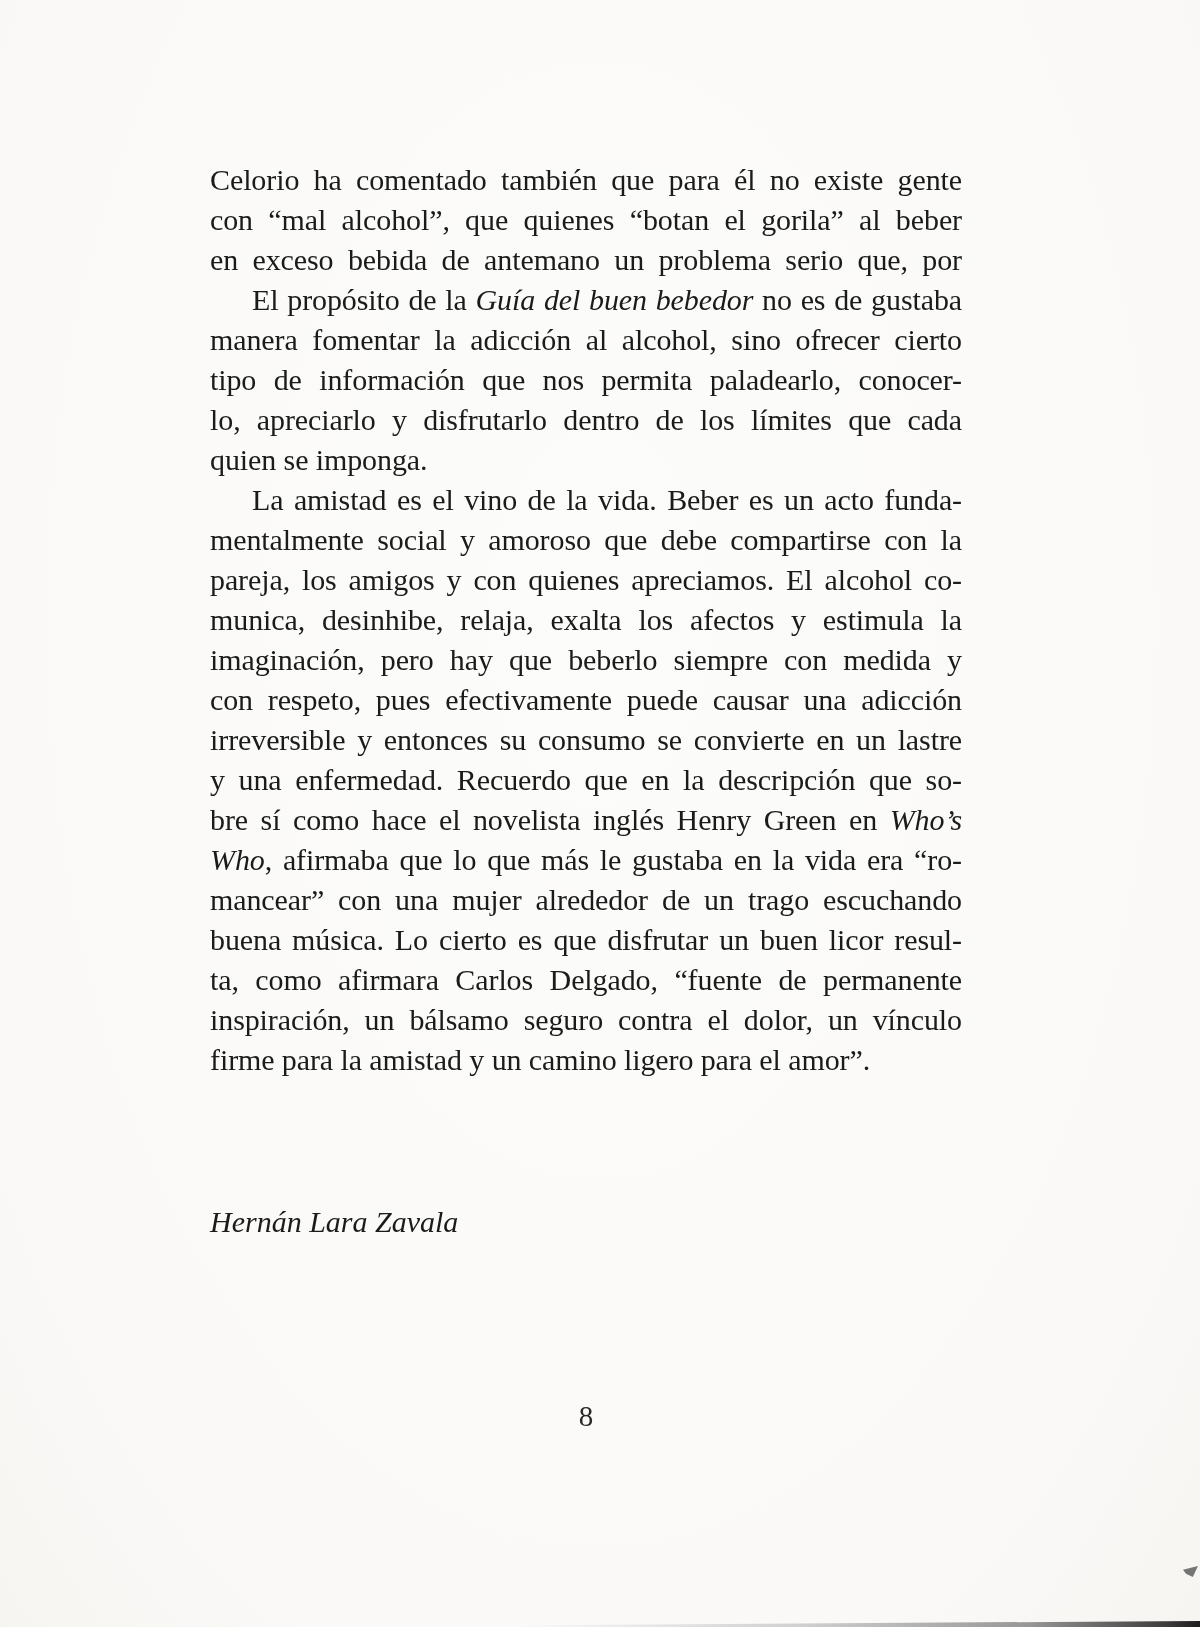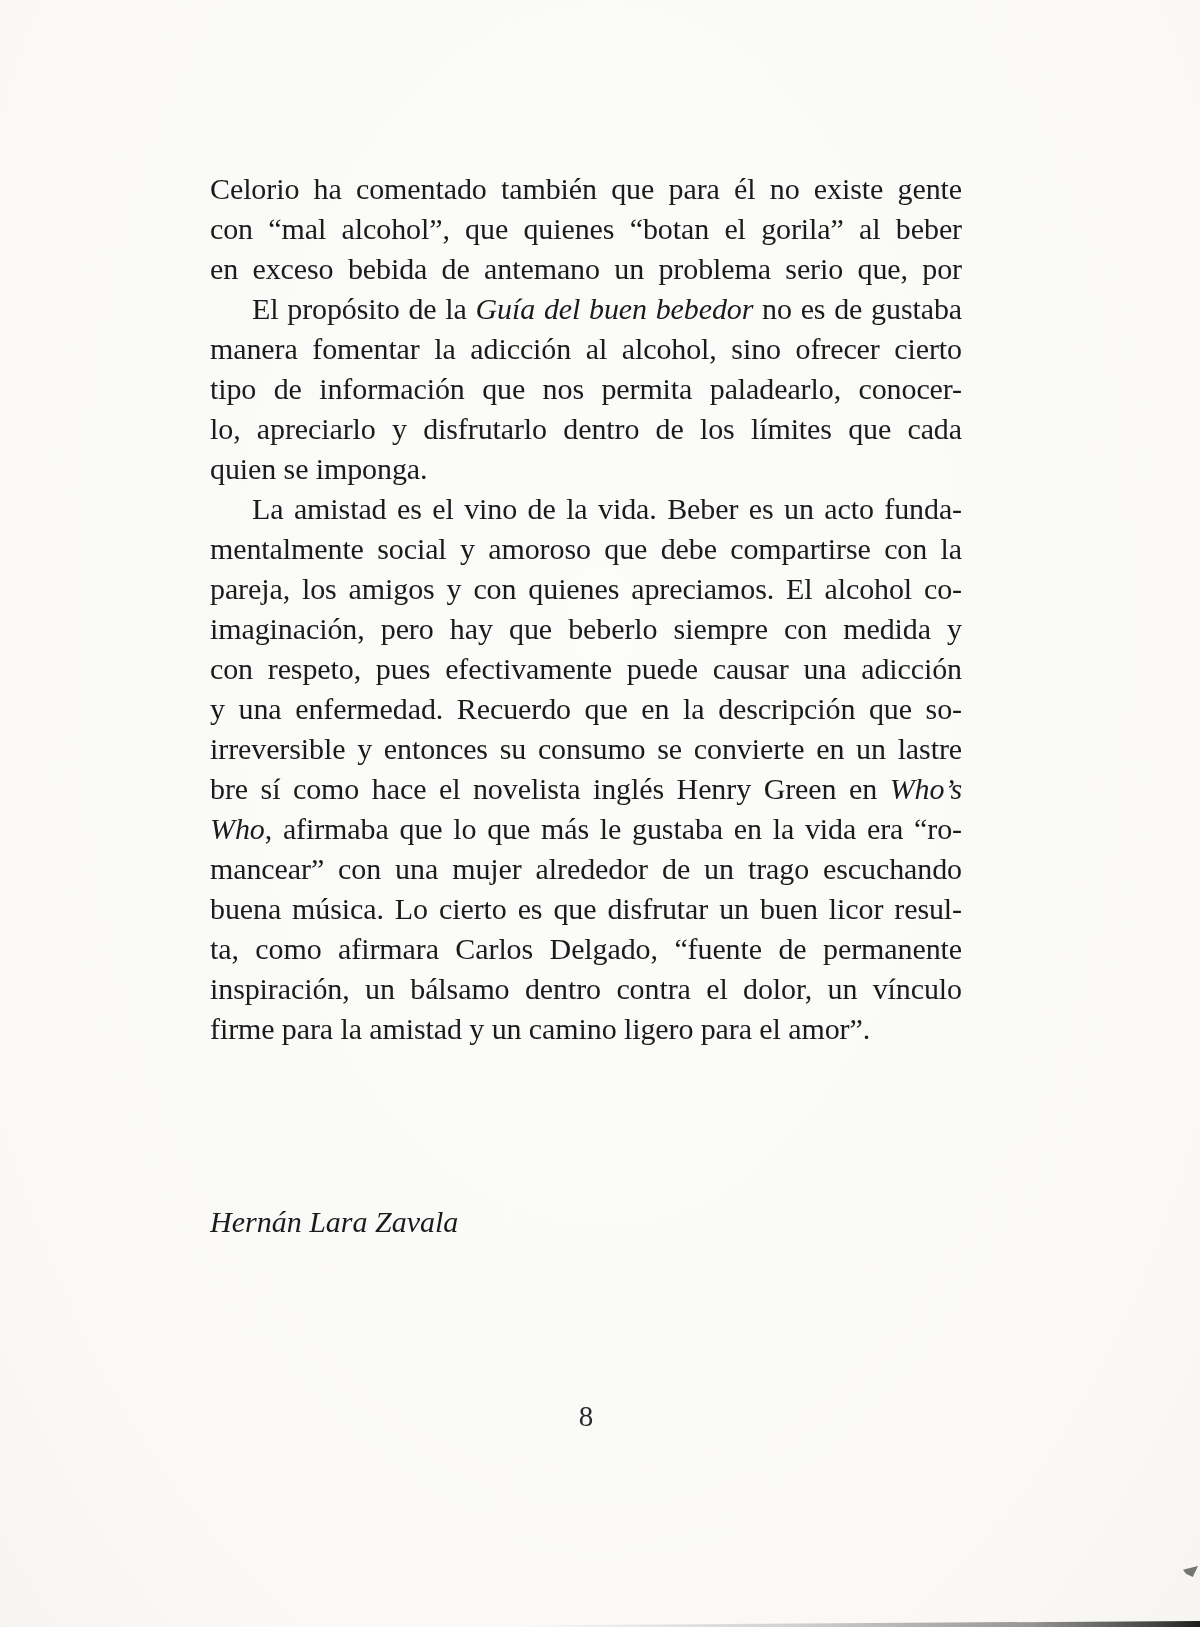--- a/index.html
+++ b/index.html
@@ -17,21 +17,21 @@
   }
   .sheet{
     position:relative;
     width:1200px;
     height:1627px;
     background:radial-gradient(ellipse at 50% 38%, #fcfcfb 0%, #faf9f7 78%, #f6f5f2 100%);
   }
   .text-block{
     position:absolute;
     left:210px;
-    top:169px;
+    top:160px;
     width:752px;
     font-size:30px;
     line-height:40px;
     color:var(--ink);
     letter-spacing:-0.1px;
   }
   .line{
     text-align:justify;
     text-align-last:justify;
     height:40px;
@@ -101,29 +101,30 @@
       <div class="line"><span>con “mal alcohol”, que quienes “botan el gorila” al beber</span></div>
       <div class="line"><span>en exceso bebida de antemano un problema serio que, por</span></div>
       <div class="line indent"><span>El propósito de la </span><em>Guía del buen bebedor</em><span> no es de gustaba</span></div>
       <div class="line"><span>manera fomentar la adicción al alcohol, sino ofrecer cierto</span></div>
       <div class="line"><span>tipo de información que nos permita paladearlo, conocer-</span></div>
       <div class="line"><span>lo, apreciarlo y disfrutarlo dentro de los límites que cada</span></div>
       <div class="line par-end"><span>quien se imponga.</span></div>
       <div class="line indent"><span>La amistad es el vino de la vida. Beber es un acto funda-</span></div>
       <div class="line"><span>mentalmente social y amoroso que debe compartirse con la</span></div>
       <div class="line"><span>pareja, los amigos y con quienes apreciamos. El alcohol co-</span></div>
+      <div class="line"><span>munica, desinhibe, relaja, exalta los afectos y estimula la</span></div>
       <div class="line"><span>imaginación, pero hay que beberlo siempre con medida y</span></div>
       <div class="line"><span>con respeto, pues efectivamente puede causar una adicción</span></div>
+      <div class="line"><span>irreversible y entonces su consumo se convierte en un lastre</span></div>
       <div class="line"><span>y una enfermedad. Recuerdo que en la descripción que so-</span></div>
-      <div class="line"><span>irreversible y entonces su consumo se convierte en un lastre</span></div>
       <div class="line"><span>bre sí como hace el novelista inglés Henry Green en </span><em>Who’s</em></div>
       <div class="line"><em>Who</em><span>, afirmaba que lo que más le gustaba en la vida era “ro-</span></div>
       <div class="line"><span>mancear” con una mujer alrededor de un trago escuchando</span></div>
       <div class="line"><span>buena música. Lo cierto es que disfrutar un buen licor resul-</span></div>
       <div class="line"><span>ta, como afirmara Carlos Delgado, “fuente de permanente</span></div>
-      <div class="line"><span>inspiración, un bálsamo dentro contra el dolor, un vínculo</span></div>
+      <div class="line"><span>inspiración, un bálsamo seguro contra el dolor, un vínculo</span></div>
       <div class="line par-end"><span>firme para la amistad y un camino ligero para el amor”.</span></div>
     </div>
   <div class="signature">Hernán Lara Zavala</div>
   <div class="page-number">8</div>
   <div class="scan-edge"></div>
   <div class="scan-speck"></div>
 </div>
 
 </body></html>

